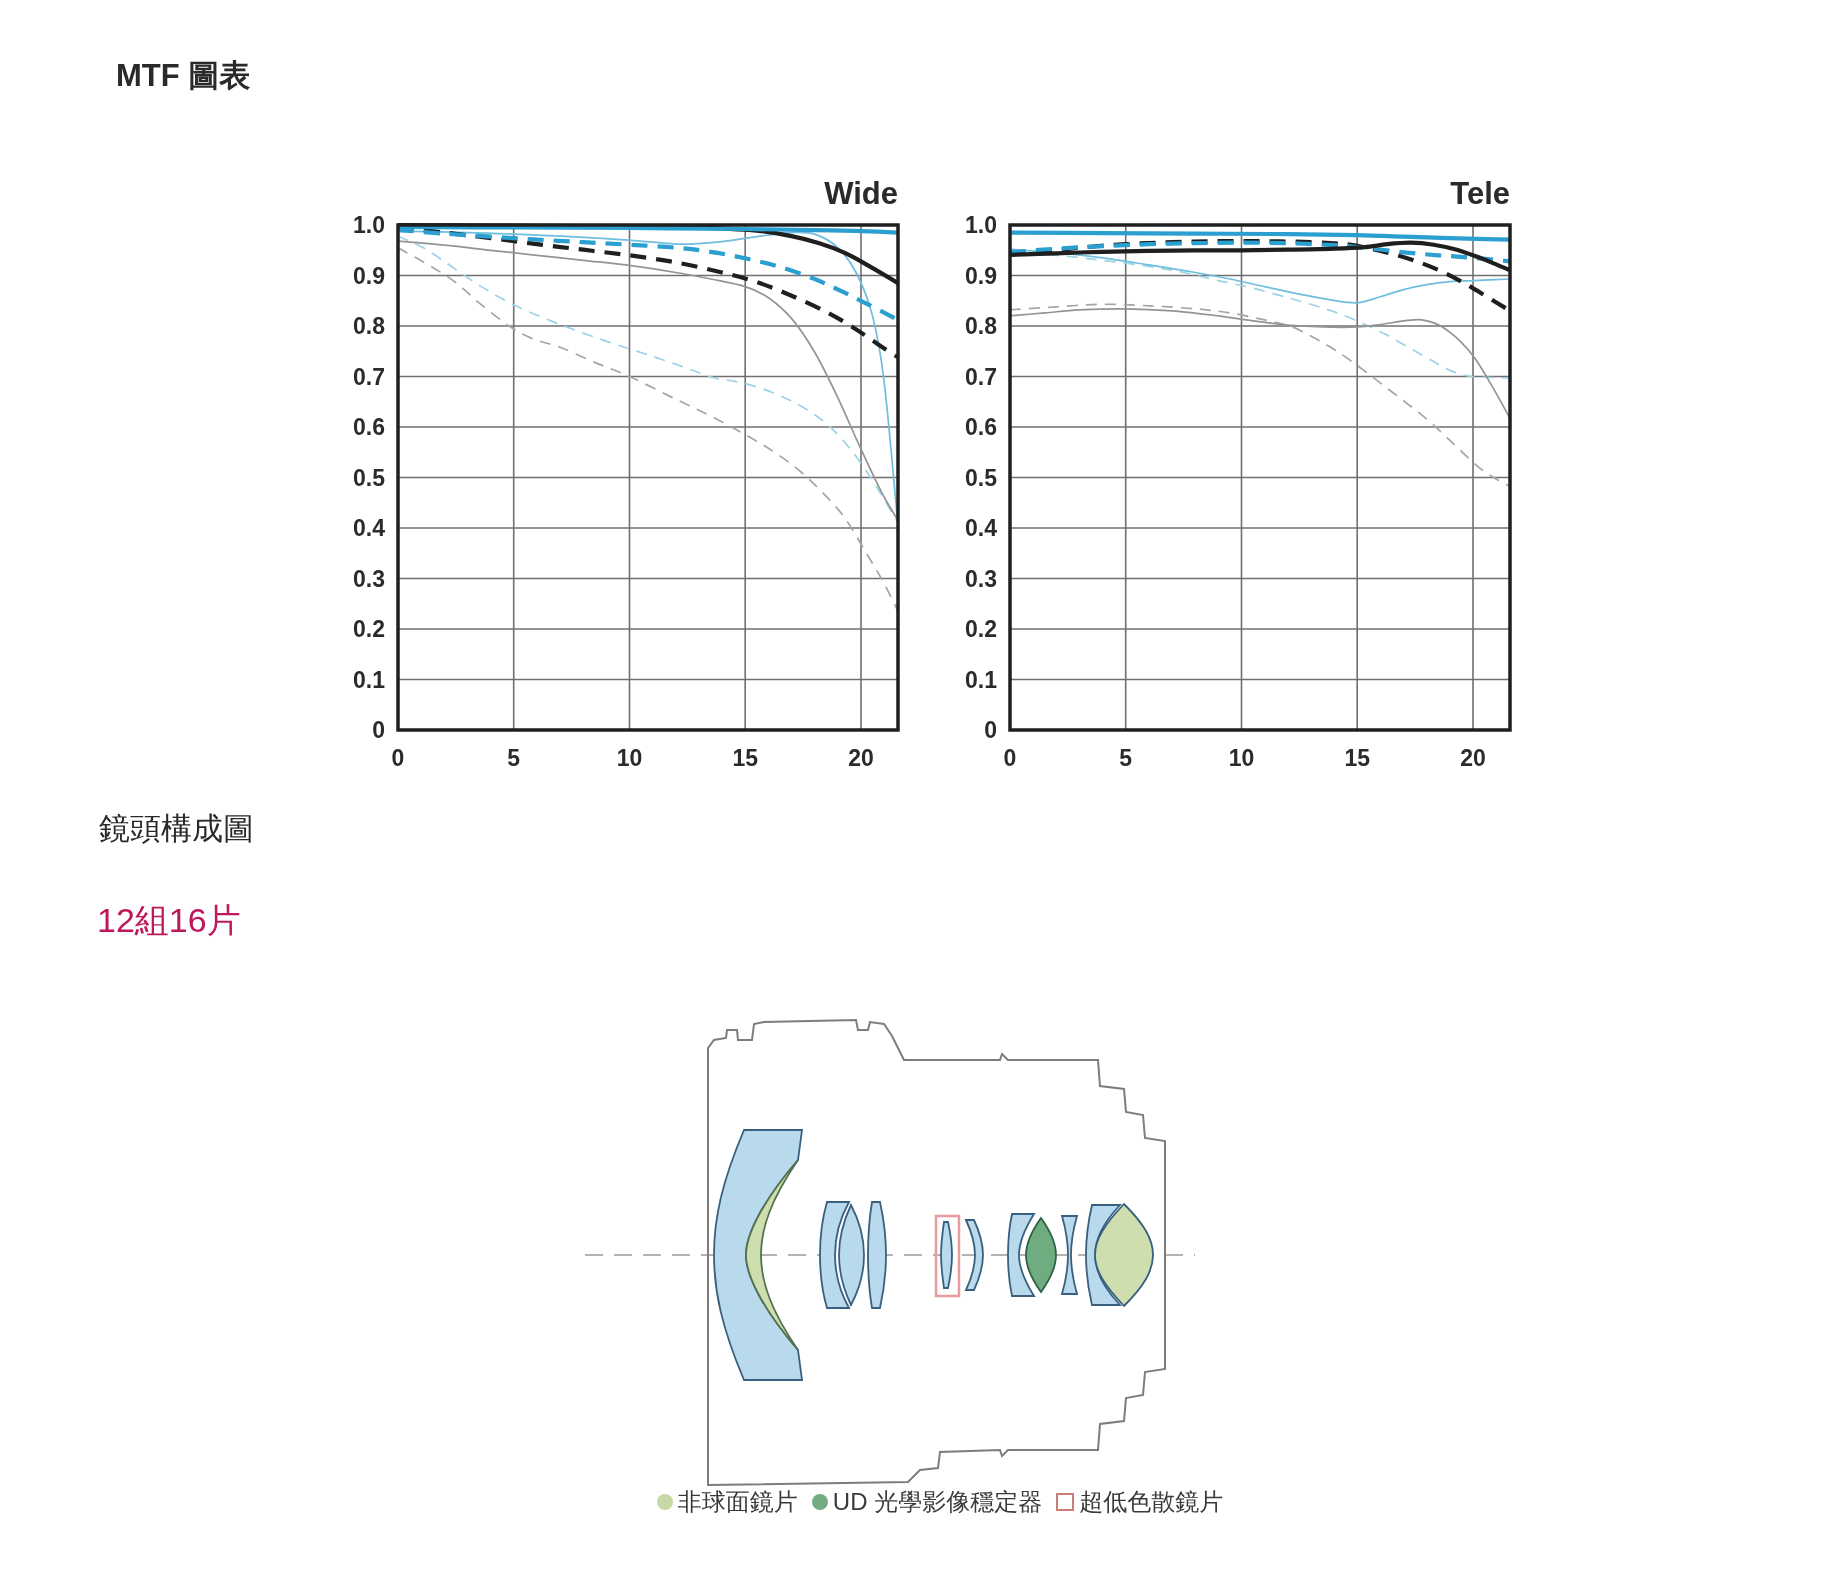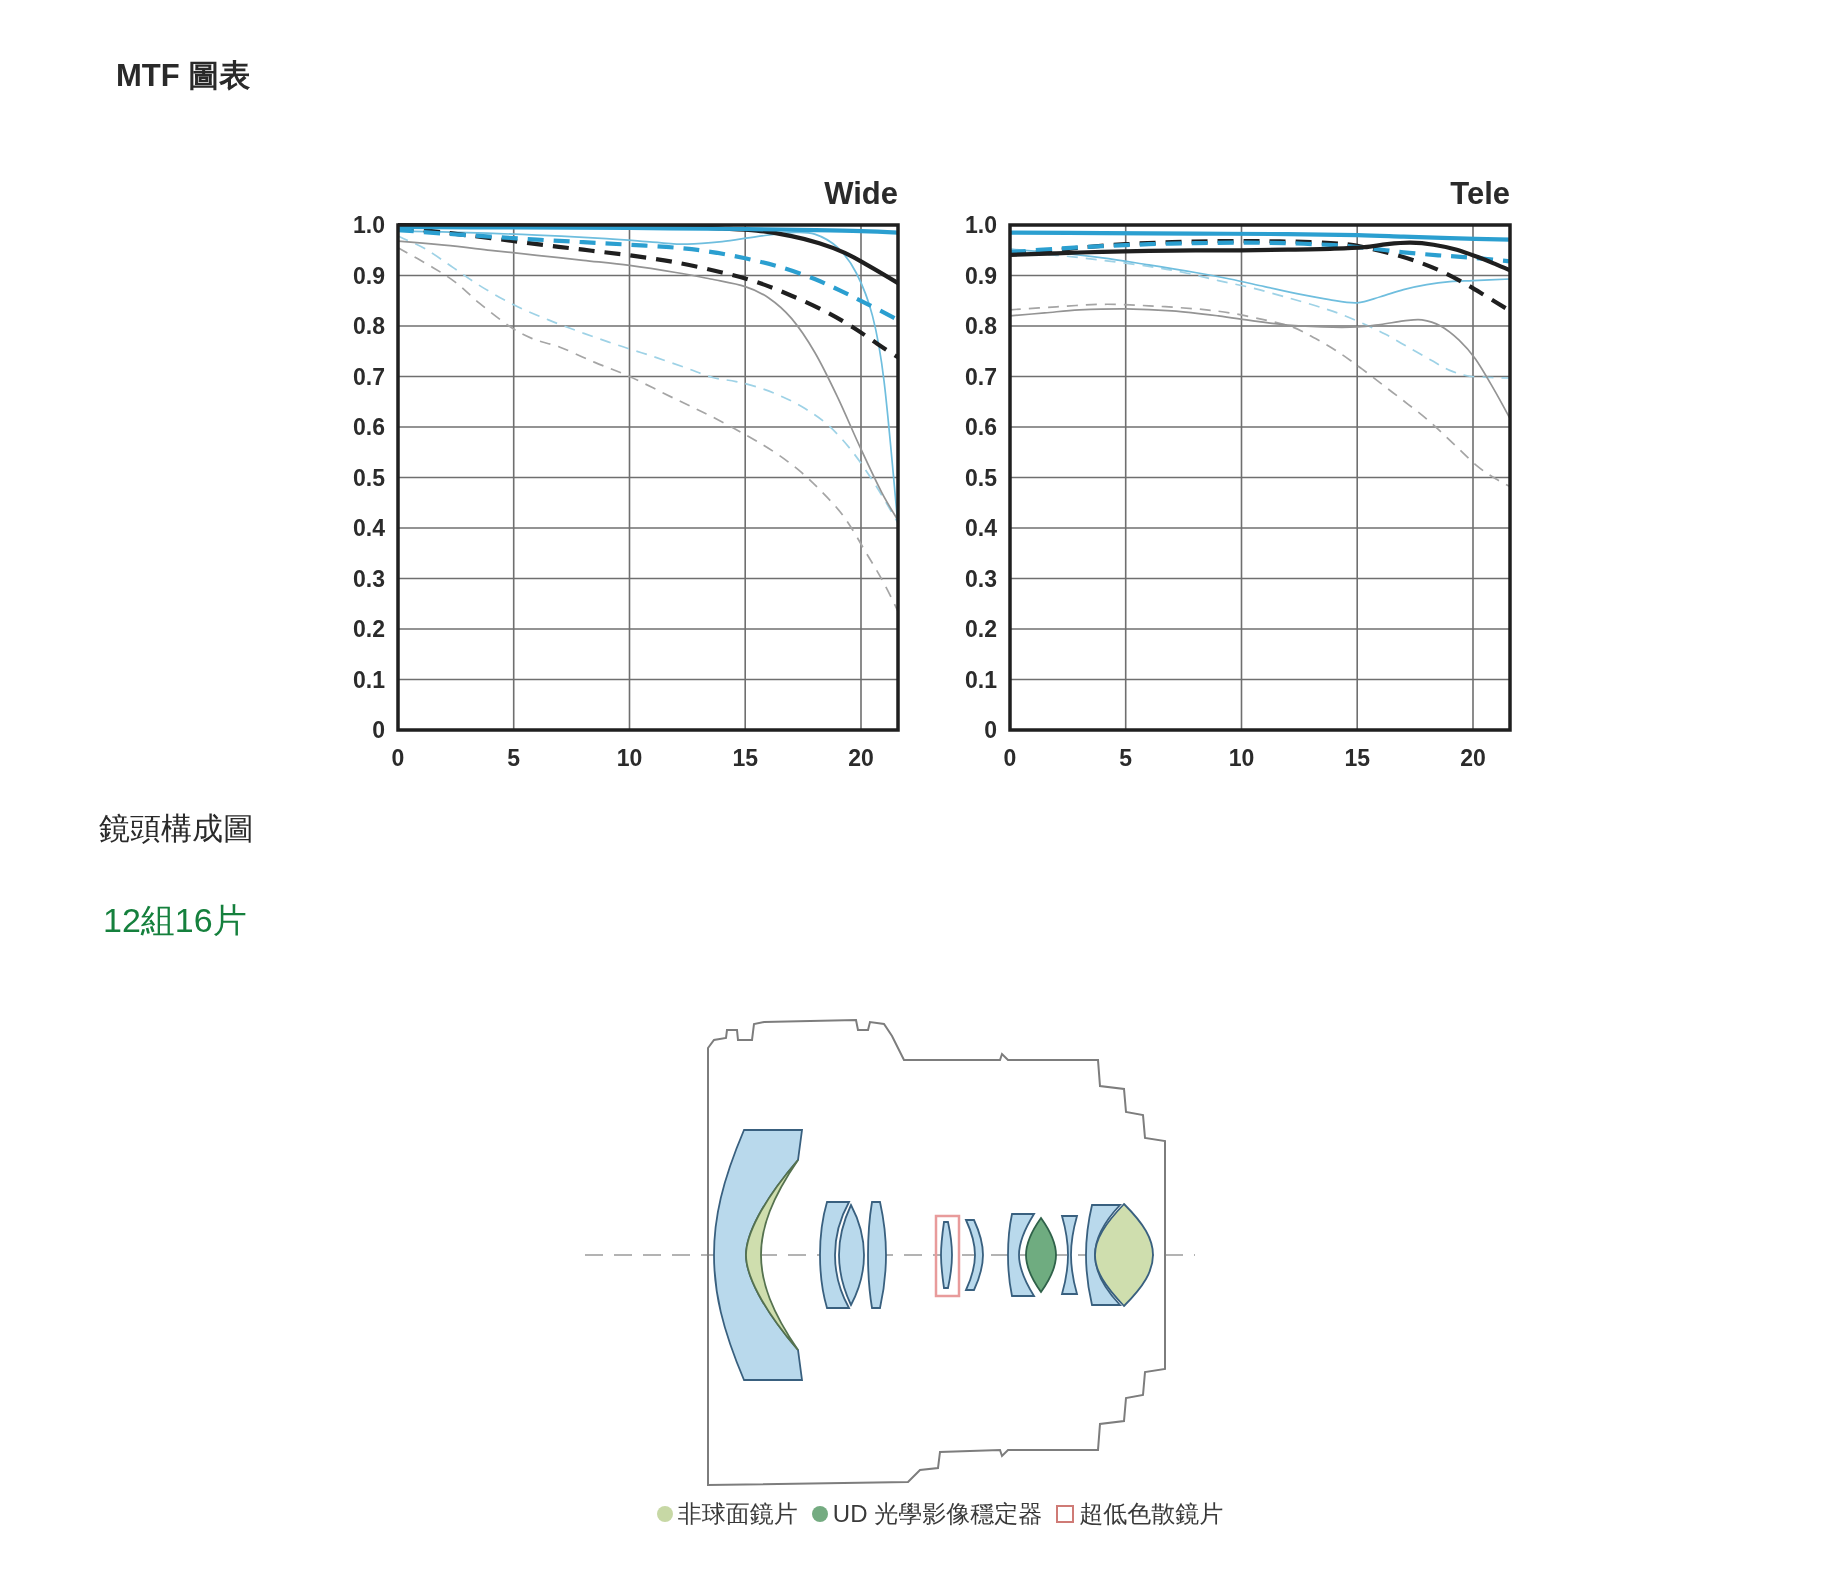--- a/index.html
+++ b/index.html
@@ -1,27 +1,27 @@
 <!DOCTYPE html>
 <html><head>
 <meta charset="utf-8">
 <style>
   html,body{margin:0;padding:0;background:#fff;}
   .page{position:relative;width:1846px;height:1574px;background:#ffffff;overflow:hidden;
         font-family:"Liberation Sans","DejaVu Sans",sans-serif;color:#262626;}
   .h-mtf{position:absolute;left:99px;top:38px;font-size:31px;font-weight:bold;color:#2a2a2a;margin:17px;}
   .h-cons{position:absolute;left:99px;top:808px;font-size:31px;font-weight:normal;color:#2a2a2a;margin:0;}
-  .note{position:absolute;left:103px;top:898px;font-size:34px;font-weight:400;color:#15803d;margin:0;}
+  .note{position:absolute;left:97px;top:898px;font-size:34px;font-weight:400;color:#be185d;margin:0;}
   .chart-svg{position:absolute;top:142px;width:640px;height:660px;}
   #wide-chart{left:283px;}
   #tele-chart{left:895px;}
   .lens-svg{position:absolute;left:540px;top:1012px;width:680px;height:478px;}
   .legend{position:absolute;left:560px;top:1486px;width:760px;display:flex;justify-content:center;
           align-items:center;gap:14px;font-size:24px;color:#3a3a3a;}
-  .legend-item{display:flex;align-items:center;gap:5px;white-space:nowrap;margin-top:12px;}
+  .legend-item{display:flex;align-items:center;gap:5px;white-space:nowrap;}
   .sw-circle{display:inline-block;width:16px;height:16px;border-radius:50%;}
   .sw-square{display:inline-block;width:14px;height:14px;border:2.5px solid #cf7b76;background:#fff;}
 </style>
 </head>
 <body>
 
 <div class="page">
 
   <h2 class="h-mtf">MTF 圖表</h2>
 

